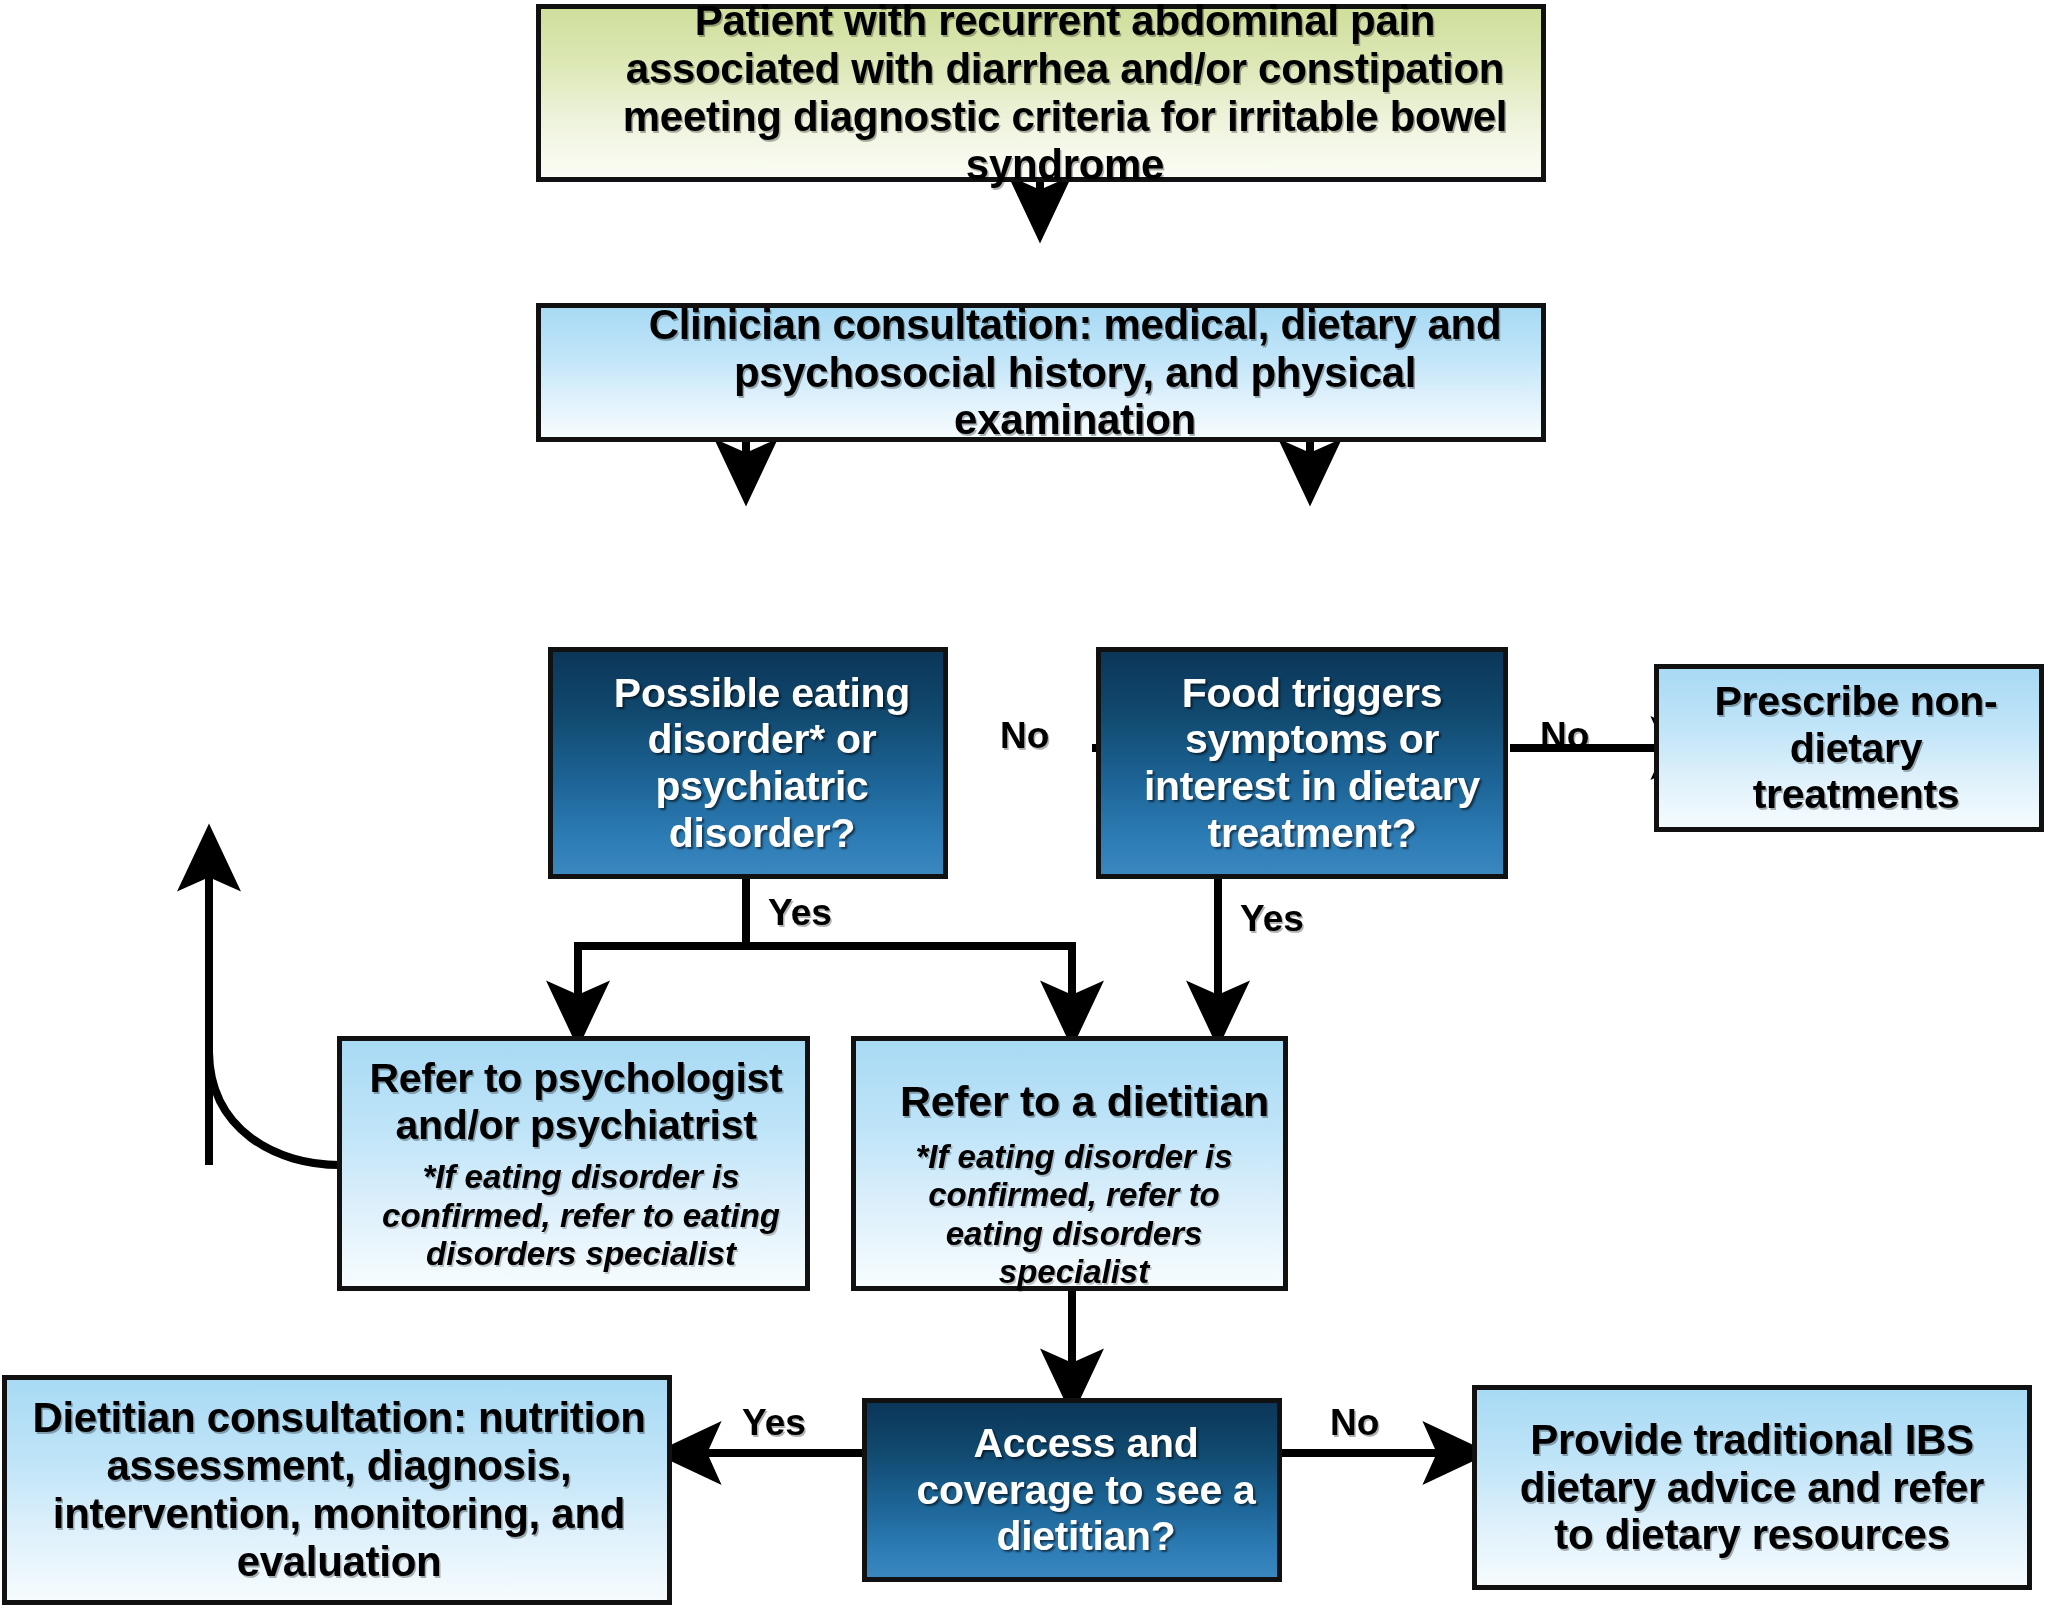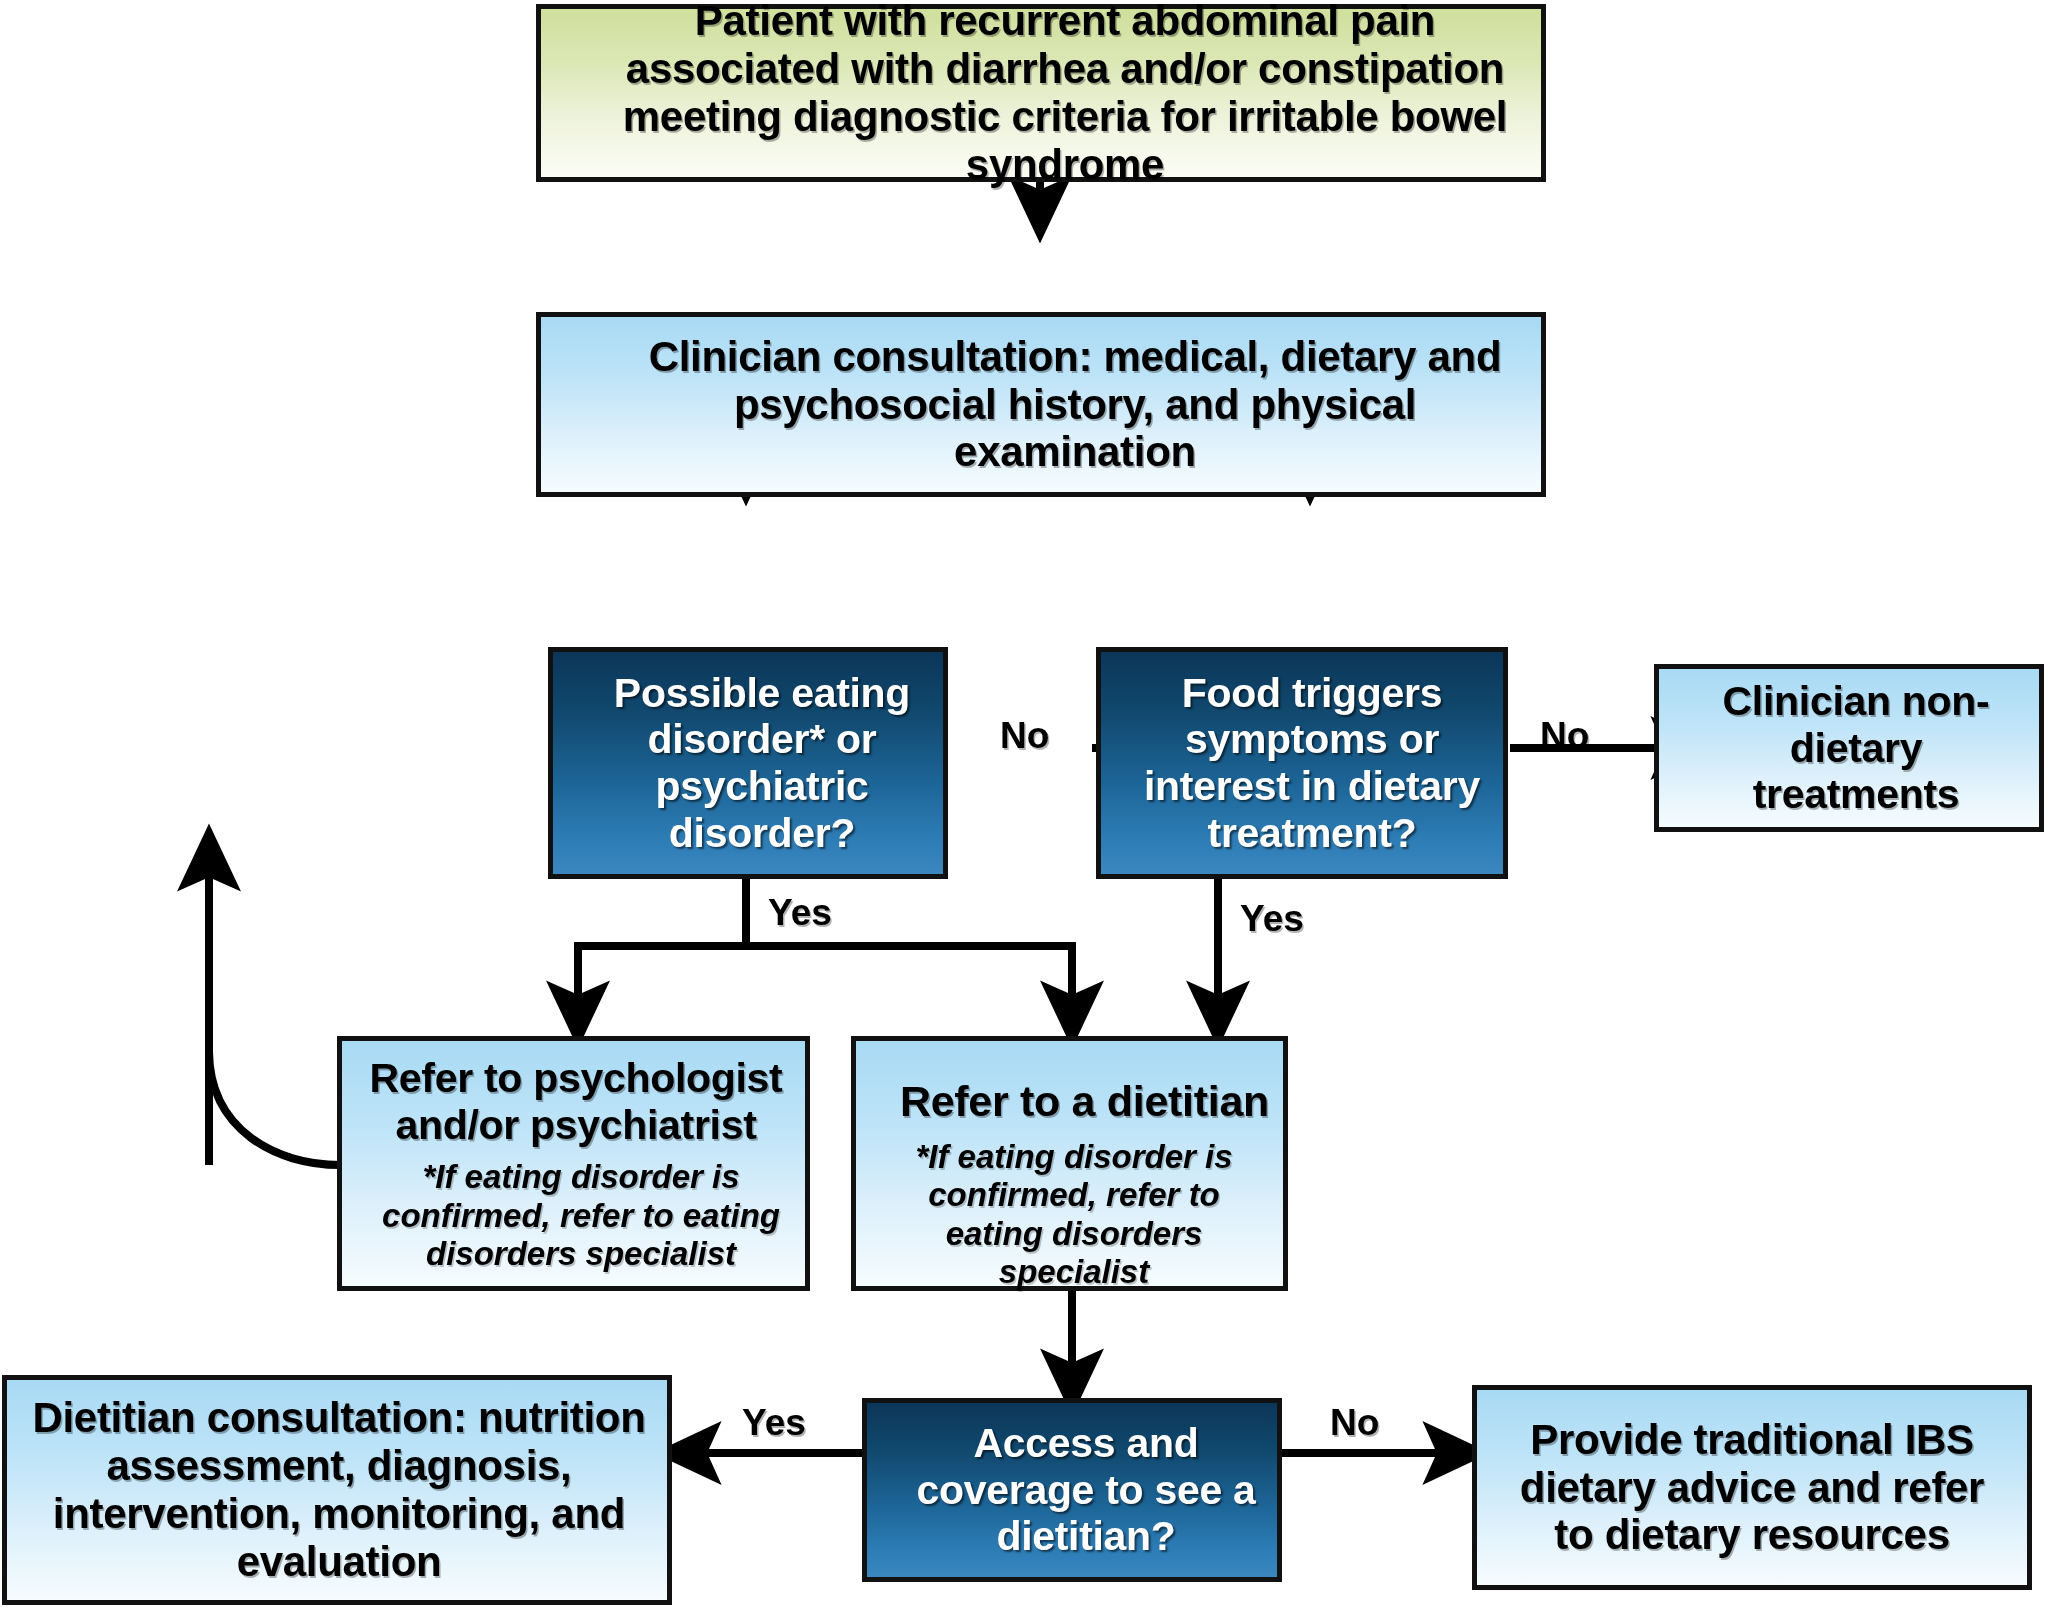--- a/index.html
+++ b/index.html
@@ -48,34 +48,34 @@
     </g>
     <g stroke="#000" stroke-width="8" fill="none">
       <path d="M340,1165 C276,1165 210,1130 209,1052"></path>
     </g>
   </svg>
 
   <div class="node green" style="left:536px;top:4px;width:1010px;height:178px;padding:10px 26px;">
     <div class="title" style="font-size:42px;max-width:900px;">Patient with recurrent abdominal pain associated with diarrhea and/or constipation meeting diagnostic criteria for irritable bowel syndrome</div>
   </div>
 
-  <div class="node lblue" style="left:536px;top:312px;width:1010px;height:185px;padding:10px 26px;">
+  <div class="node lblue" style="left:536px;top:303px;width:1010px;height:139px;padding:10px 26px;">
     <div class="title" style="font-size:42px;max-width:880px;">Clinician consultation: medical, dietary and psychosocial history, and physical examination</div>
   </div>
 
   <div class="node dblue" style="left:548px;top:647px;width:400px;height:232px;padding:6px 16px;">
     <div class="title" style="font-size:41px;max-width:330px;">Possible eating disorder* or psychiatric disorder?</div>
   </div>
 
   <div class="node dblue" style="left:1096px;top:647px;width:412px;height:232px;padding:8px 16px;">
     <div class="title" style="font-size:41px;max-width:350px;">Food triggers symptoms or interest in dietary treatment?</div>
   </div>
 
   <div class="node lblue" style="left:1654px;top:664px;width:390px;height:168px;padding:6px 18px;">
-    <div class="title" style="font-size:41px;max-width:330px;">Clinician non-dietary treatments</div>
+    <div class="title" style="font-size:41px;max-width:330px;">Prescribe non-dietary treatments</div>
   </div>
 
 
   <div class="node lblue" style="left:337px;top:1036px;width:473px;height:255px;padding:14px 14px;justify-content:flex-start;">
     <div class="title" style="font-size:41px;max-width:430px;margin-top:0;">Refer to psychologist and/or psychiatrist</div>
     <div class="sub" style="font-size:33px;max-width:420px;margin-top:10px;">*If eating disorder is confirmed, refer to eating disorders specialist</div>
   </div>
 
   <div class="node lblue" style="left:851px;top:1036px;width:437px;height:255px;padding:14px 14px;justify-content:flex-start;">
     <div class="title" style="font-size:43px;max-width:400px;margin-top:22px;">Refer to a dietitian</div>

